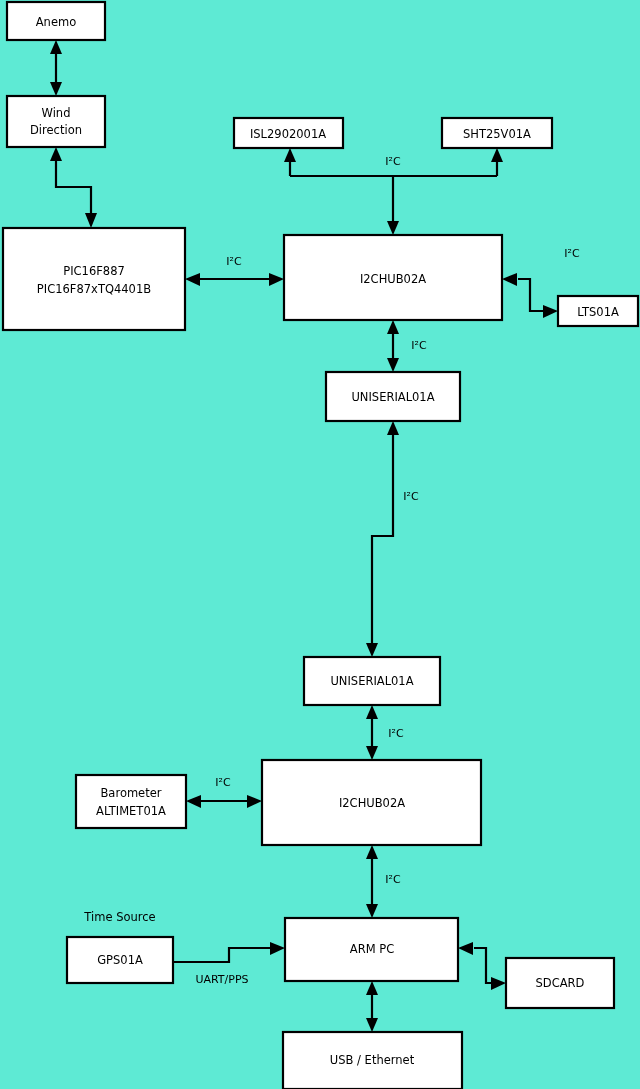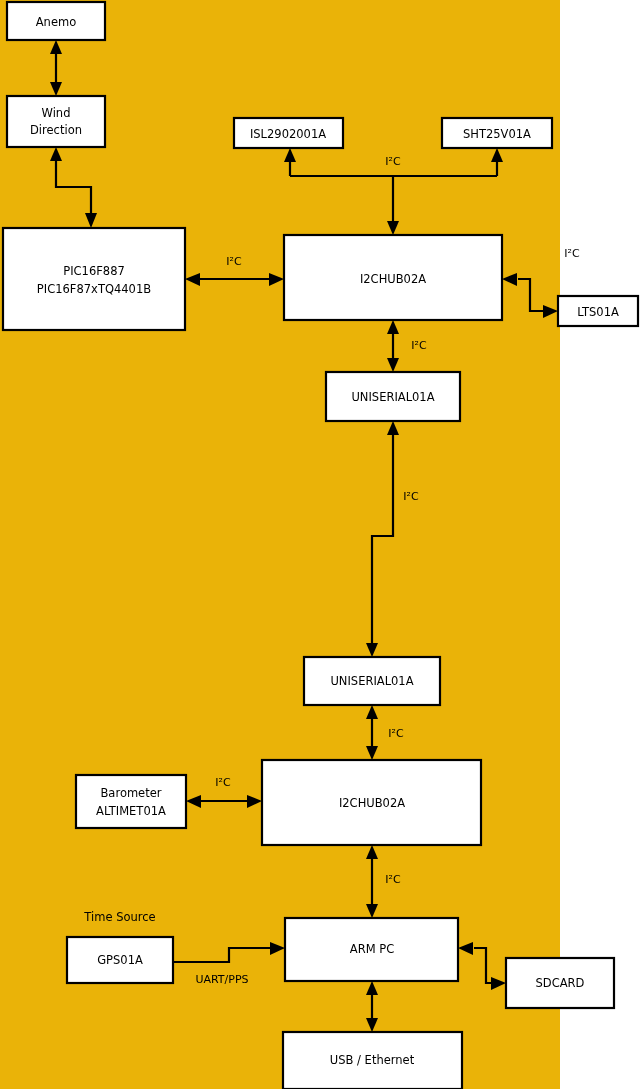--- a/index.html
+++ b/index.html
@@ -9,23 +9,23 @@
     background: #ffffff;
   }
   body {
     width: 640px;
     height: 1089px;
     overflow: hidden;
     font-family: "DejaVu Sans", "Liberation Sans", sans-serif;
   }
   #diagram-root {
     position: relative;
-    width: 560px;
+    width: 640px;
     height: 1089px;
-    background: #eab308;
+    background: #5eead4;
   }
   svg#diagram-svg {
     display: block;
     width: 640px;
     height: 1089px;
   }
   .node-box {
     fill: #ffffff;
     stroke: #000000;
     stroke-width: 2.2;

